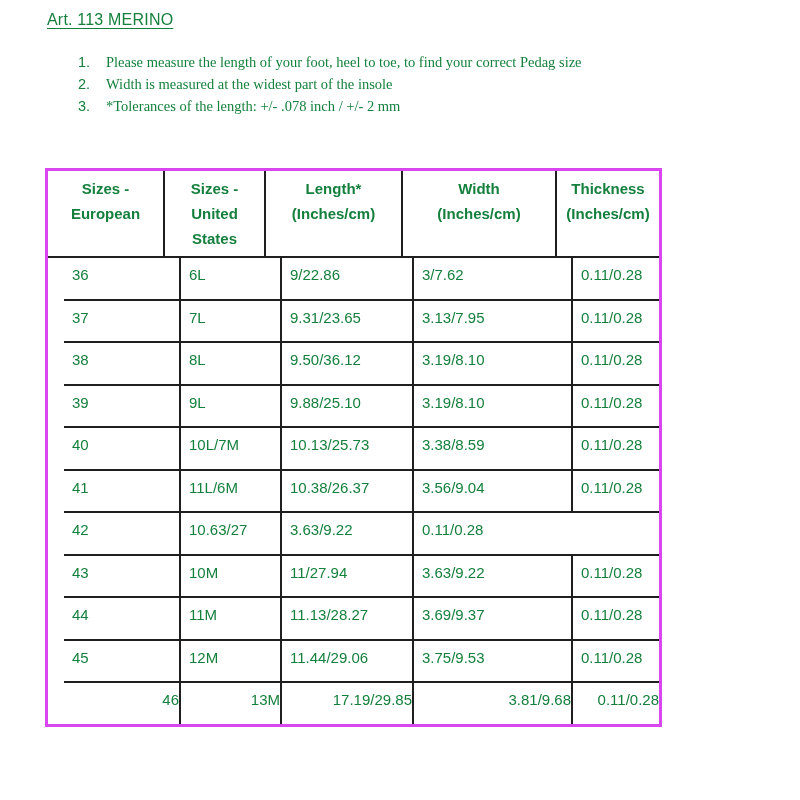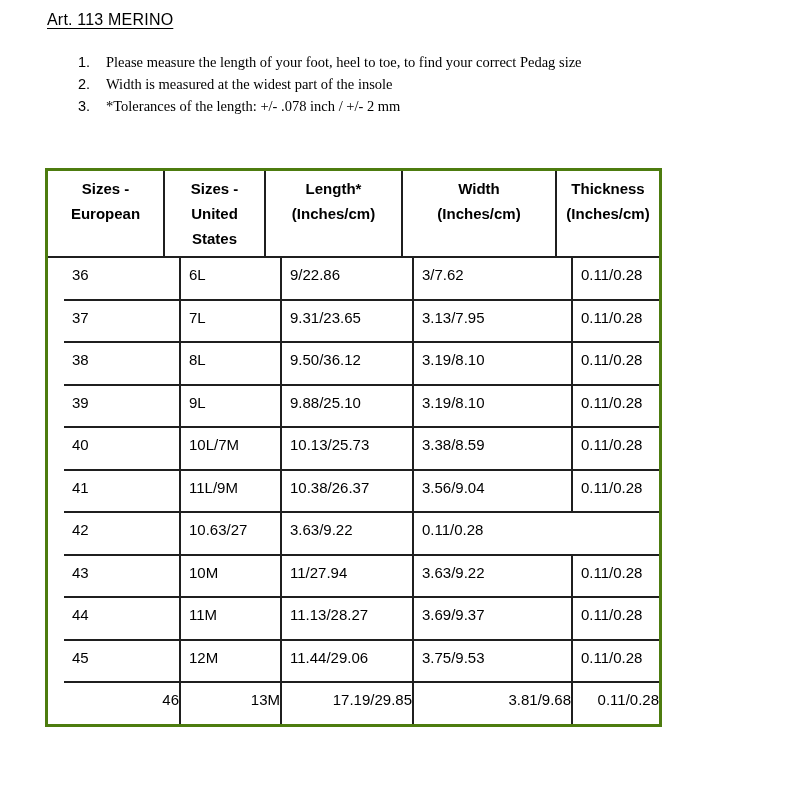--- a/index.html
+++ b/index.html
@@ -2,21 +2,21 @@
 <html><head>
 <meta charset="utf-8">
 <style>
   html, body { margin: 0; padding: 0; background: #ffffff; }
   .page {
     position: relative;
     width: 800px;
     height: 800px;
     background: #ffffff;
     font-family: "Liberation Sans", sans-serif;
-    color: #000000;
+    color: #15803d;
     overflow: hidden;
   }
   .doc-title {
     position: absolute;
     left: 47px;
     top: 11px;
     font-size: 16px;
     letter-spacing: 0.2px;
     text-decoration: underline;
     text-underline-offset: 3px;
@@ -31,21 +31,21 @@
   .note-row { display: flex; }
   .note-num { width: 28px; flex: 0 0 28px; }
   .note-txt { white-space: nowrap; font-family: Liberation Serif, serif; }
 
   .size-table {
     position: absolute;
     left: 45px;
     top: 168px;
     width: 617px;
     height: 559px;
-    border: 3px solid #4d7c0f;
+    border: 3px solid #d946ef;
     box-sizing: border-box;
     background: #ffffff;
     display: flex;
     flex-direction: column;
   }
   .trow { display: grid; box-sizing: border-box; }
   .thead {
     grid-template-columns: 117px 101px 137px 154px 1fr;
     height: 87px;
     flex: 0 0 87px;
@@ -155,21 +155,21 @@
         </div>
         <div class="trow brow">
           <div class="cell bcell">40</div>
           <div class="cell bcell">10L/7M</div>
           <div class="cell bcell">10.13/25.73</div>
           <div class="cell bcell">3.38/8.59</div>
           <div class="cell bcell">0.11/0.28</div>
         </div>
         <div class="trow brow">
           <div class="cell bcell">41</div>
-          <div class="cell bcell">11L/9M</div>
+          <div class="cell bcell">11L/6M</div>
           <div class="cell bcell">10.38/26.37</div>
           <div class="cell bcell">3.56/9.04</div>
           <div class="cell bcell">0.11/0.28</div>
         </div>
         <div class="trow brow">
           <div class="cell bcell">42</div>
           <div class="cell bcell">10.63/27</div>
           <div class="cell bcell">3.63/9.22</div>
           <div class="cell bcell">0.11/0.28</div>
         </div>

